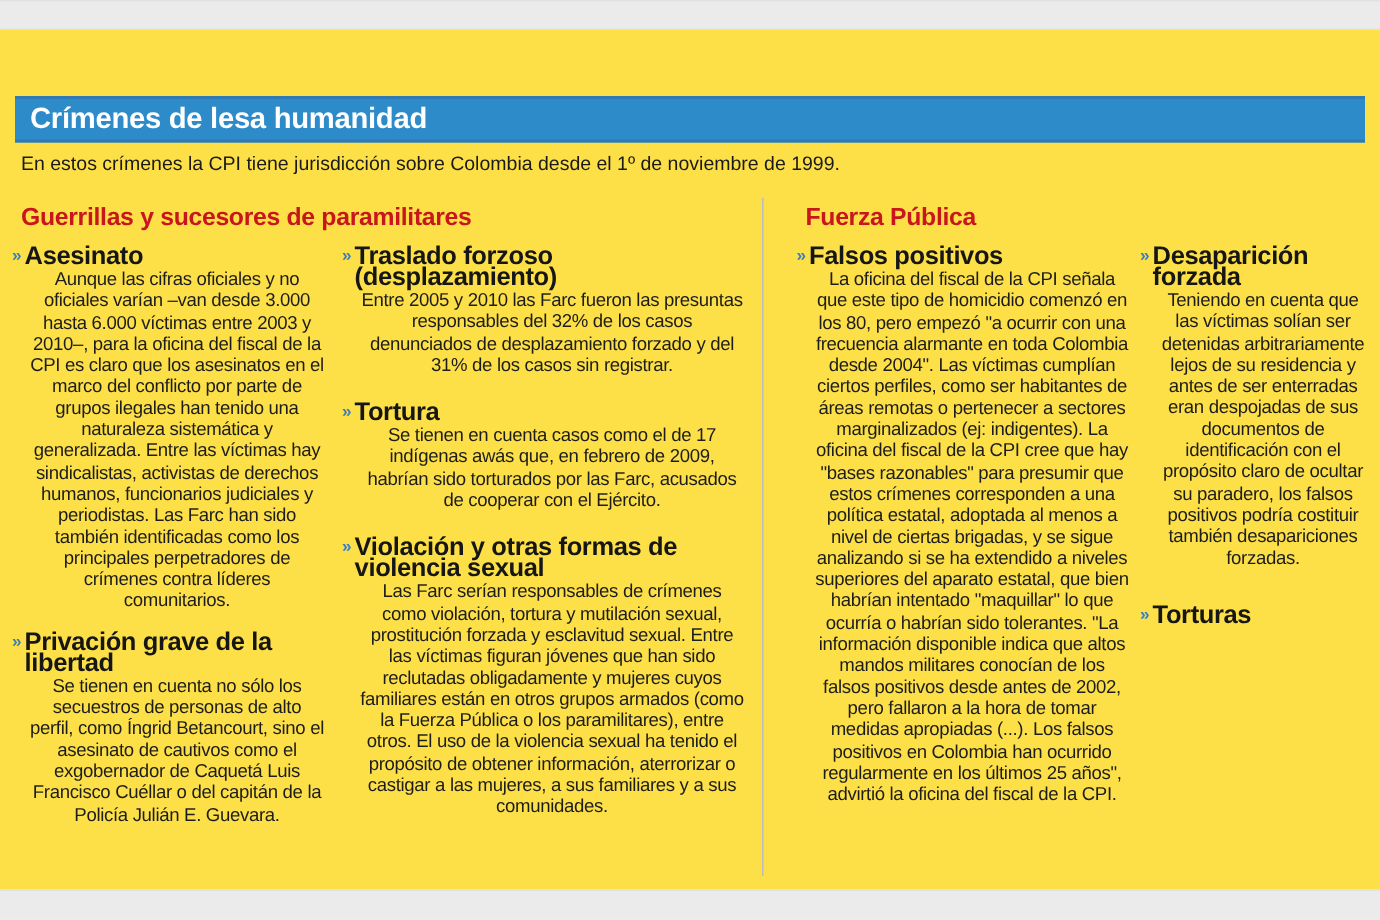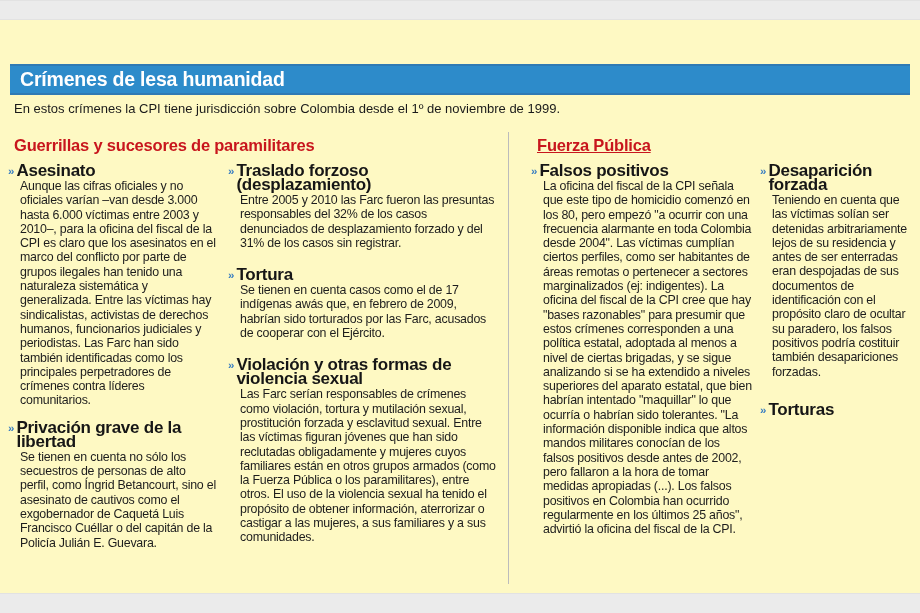--- a/index.html
+++ b/index.html
@@ -9,21 +9,21 @@
     height: 613px;
     background: #ffffff;
     font-family: "Liberation Sans", sans-serif;
     overflow: hidden;
   }
 
   #page {
     position: relative;
     width: 920px;
     height: 613px;
-    background: #fef9c3;
+    background: #fde047;
   }
 
   
   .band-top {
     position: absolute;
     left: 0; top: 0;
     width: 920px; height: 20px;
     background: #ebebeb;
     border-top: 1px solid #e2e2e2;
     border-bottom: 1px solid #e2e2e2;
@@ -83,21 +83,21 @@
 
   .group-heading {
     position: absolute;
     color: #c8161d;
     font-size: 16.5px;
     font-weight: bold;
     letter-spacing: -0.2px;
     line-height: 1;
   }
   .gh-guerrillas { left: 14px; top: 5px; }
-  .gh-fuerza     { left: 537px; top: 5px; text-decoration: underline; }
+  .gh-fuerza     { left: 537px; top: 5px; }
 
   
   .col {
     position: absolute;
     top: 32px;
   }
   .col-1 { left: 8px;   width: 208px; }
   .col-2 { left: 228px; width: 268px; }
   .col-3 { left: 531px; width: 222px; }
   .col-4 { left: 760px; width: 152px; }
@@ -124,21 +124,21 @@
     font-weight: bold;
     line-height: 14px;
     letter-spacing: -0.25px;
   }
   .item-body {
     color: #1d1d1d;
     font-size: 12.4px;
     line-height: 14.3px;
     padding-left: 12px;
     letter-spacing: -0.22px;
-    text-align: left;
+    text-align: center;
     hyphens: none;
   }
 </style>
 </head>
 <body>
 
 <div id="page">
 
   <div class="band-top"></div>
 

